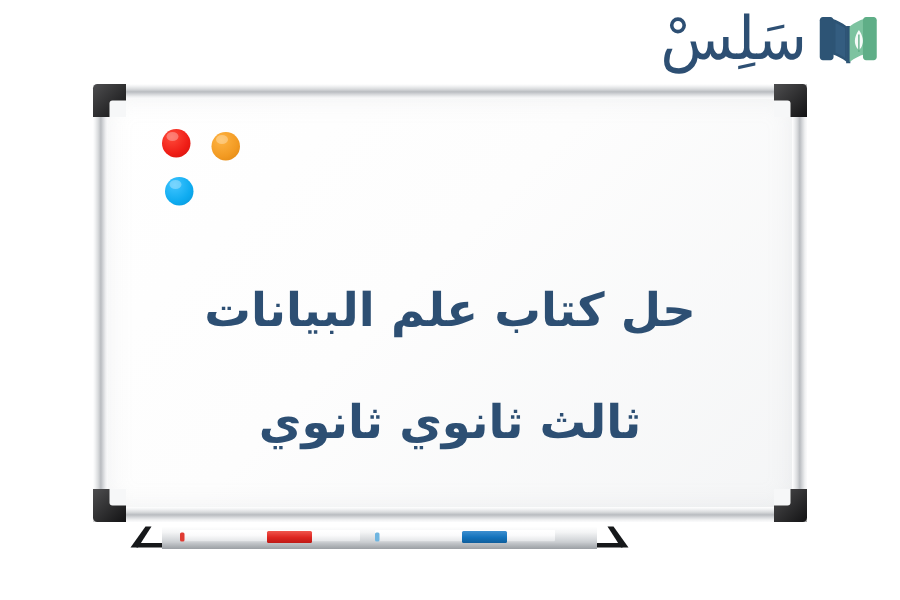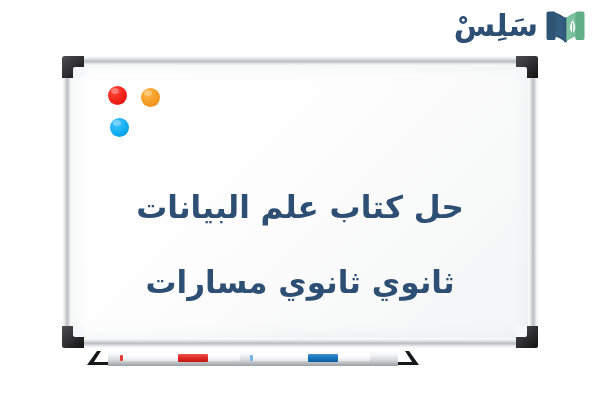--- a/index.html
+++ b/index.html
@@ -26,22 +26,22 @@
     right: 12px;
     display: flex;
     flex-direction: row;
     align-items: center;
     gap: 6px;
     height: 46px;
   }
 
   #brand-wordmark {
     font-family: "DejaVu Sans", "Liberation Sans", sans-serif;
-    font-size: 30px;
-    font-weight: 700;
+    font-size: 40px;
+    font-weight: 400;
     color: #2d4f73;
     line-height: 1;
     letter-spacing: 0px;
     direction: rtl;
     padding-bottom: 3px;
   }
 
   #brand-book { width: 44px; height: 40px; display: block; }
 
   
@@ -283,21 +283,21 @@
     <div id="board-surface">
 
       <div id="magnets">
         <div class="magnet" id="magnet-red"></div>
         <div class="magnet" id="magnet-orange"></div>
         <div class="magnet" id="magnet-blue"></div>
       </div>
 
       <div id="board-text">
         <div class="board-line">حل كتاب علم البيانات</div>
-        <div class="board-line">ثانوي ثانوي مسارات</div>
+        <div class="board-line">ثالث ثانوي ثانوي</div>
       </div>
     </div>
 
     <div class="rail" id="rail-top"></div>
     <div class="rail" id="rail-bottom"></div>
     <div class="rail rail-v" id="rail-left"></div>
     <div class="rail rail-v" id="rail-right"></div>
 
     <div class="corner" id="corner-tl">
         <span class="corner-shade"></span>

